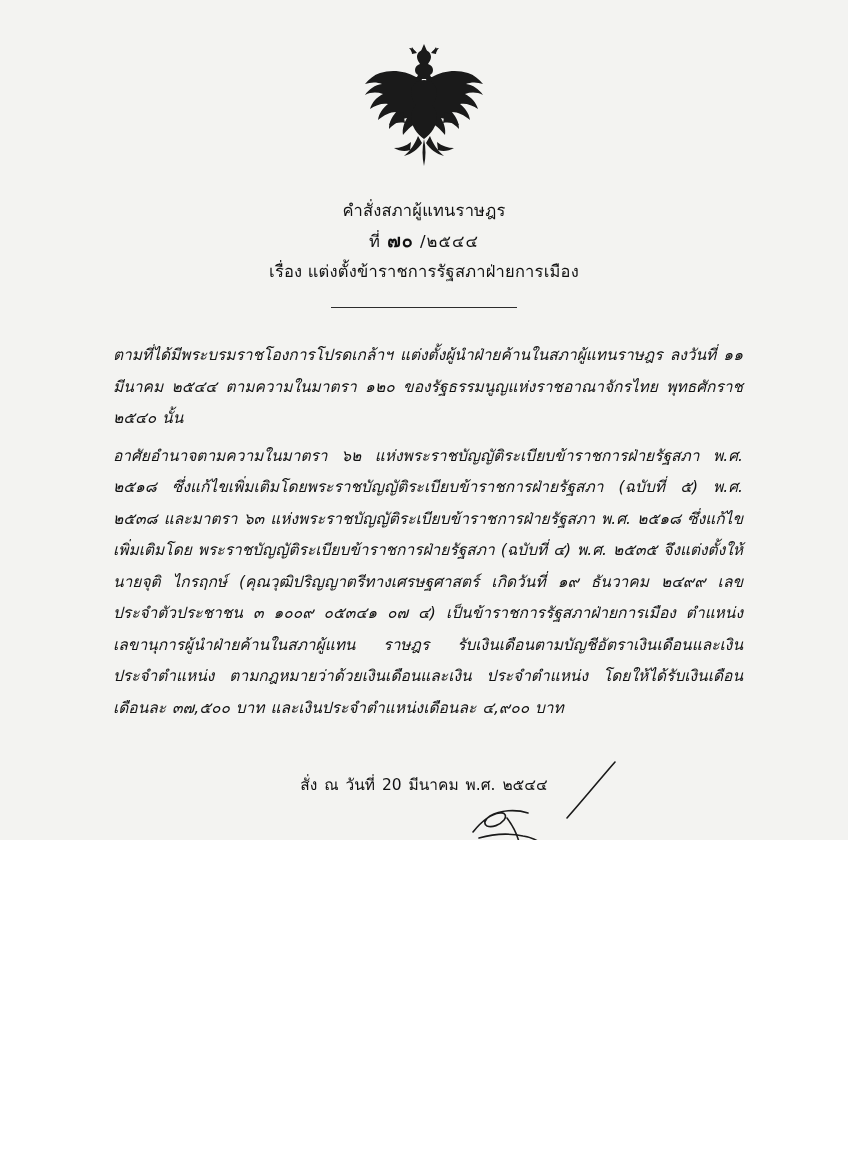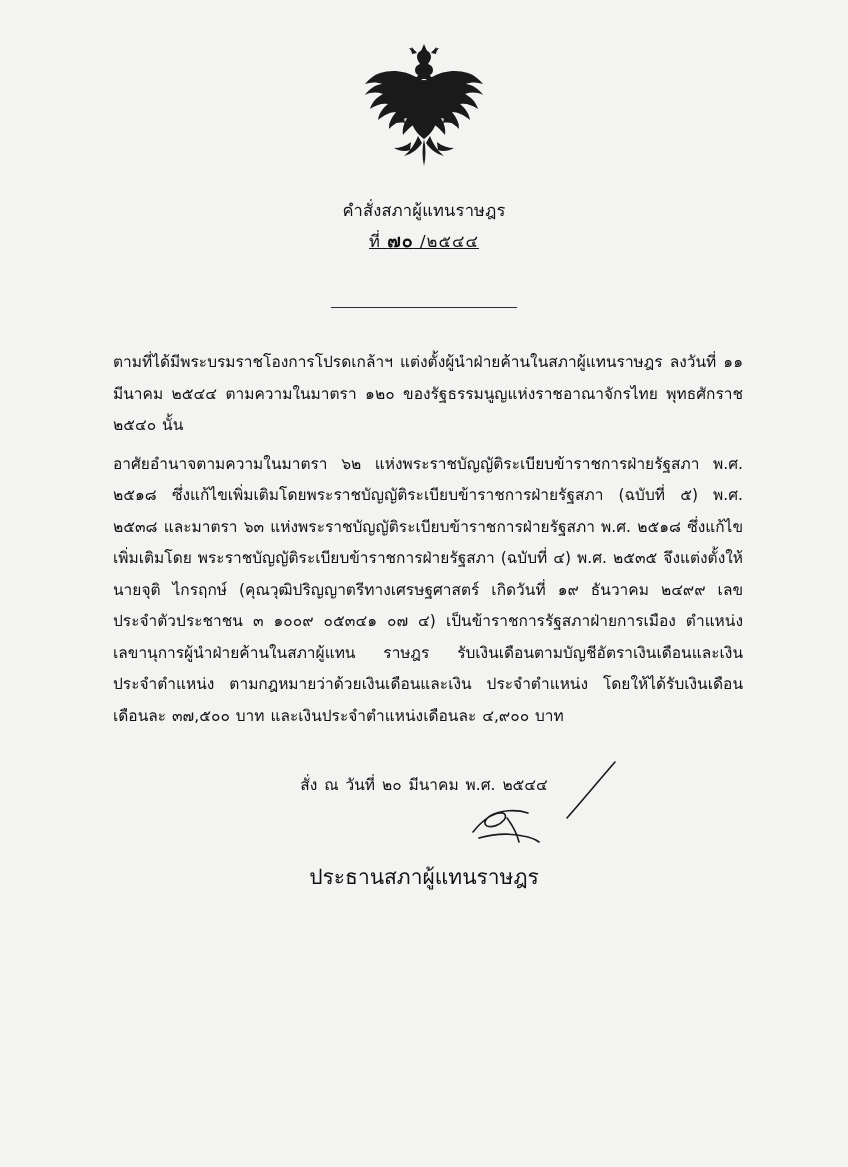--- a/index.html
+++ b/index.html
@@ -6,21 +6,21 @@
     margin: 0;
     padding: 0;
     background: #ffffff;
   }
   body {
     font-family: "DejaVu Sans", sans-serif;
   }
   .page {
     position: relative;
     width: 848px;
-    height: 1167px;
+    height: 840px;
     background: #737373;
     overflow: hidden;
   }
   .sheet {
     position: absolute;
     left: 0;
     top: 0;
     width: 848px;
     height: 1167px;
     background: #f3f3f1;
@@ -45,21 +45,20 @@
     text-align: center;
     color: #111;
   }
   .heading .line {
     font-size: 16.5px;
     line-height: 30px;
     letter-spacing: 0.2px;
   }
   .heading .line.order-no {
     letter-spacing: 1px;
-    text-decoration: underline;
   }
   .bold-num {
     font-weight: bold;
     font-size: 18px;
   }
   .rule {
     position: absolute;
     left: 331px;
     top: 307px;
     width: 186px;
@@ -71,22 +70,23 @@
     left: 113px;
     top: 340px;
     width: 630px;
     color: #111;
   }
   .para {
     font-size: 15.5px;
     line-height: 31.5px;
     text-align: justify;
     text-justify: inter-word;
-    margin: 7px 0 6px 0;
+    margin: 0 0 6px 0;
     word-spacing: 1px;
+    font-style: italic;
   }
   .para.indent {
     text-indent: 0;
   }
   .para-last {
     margin-top: 10px;
   }
   .sign-date {
     position: absolute;
     left: 0;
@@ -152,30 +152,34 @@
       </span>
     </div>
 
     <div class="heading">
       <div class="line">คำสั่งสภาผู้แทนราษฎร</div>
       <div class="line order-no">
         <span>ที่</span>
         <span class="bold-num">๗๐</span>
         <span>/๒๕๔๔</span>
       </div>
+      <div class="line">
+        <span>เรื่อง</span>
+        <span>แต่งตั้งข้าราชการรัฐสภาฝ่ายการเมือง</span>
+      </div>
     </div>
 
     <div class="rule"></div>
 
     <div class="body">
       <p class="para indent">ตามที่ได้มีพระบรมราชโองการโปรดเกล้าฯ  แต่งตั้งผู้นำฝ่ายค้านในสภาผู้แทนราษฎร ลงวันที่  ๑๑  มีนาคม  ๒๕๔๔  ตามความในมาตรา  ๑๒๐  ของรัฐธรรมนูญแห่งราชอาณาจักรไทย พุทธศักราช  ๒๕๔๐  นั้น</p>
       <p class="para indent">อาศัยอำนาจตามความในมาตรา ๖๒   แห่งพระราชบัญญัติระเบียบข้าราชการฝ่ายรัฐสภา พ.ศ. ๒๕๑๘  ซึ่งแก้ไขเพิ่มเติมโดยพระราชบัญญัติระเบียบข้าราชการฝ่ายรัฐสภา (ฉบับที่ ๕) พ.ศ. ๒๕๓๘ และมาตรา ๖๓  แห่งพระราชบัญญัติระเบียบข้าราชการฝ่ายรัฐสภา  พ.ศ. ๒๕๑๘   ซึ่งแก้ไขเพิ่มเติมโดย พระราชบัญญัติระเบียบข้าราชการฝ่ายรัฐสภา (ฉบับที่ ๔) พ.ศ. ๒๕๓๕ จึงแต่งตั้งให้  นายจุติ  ไกรฤกษ์ (คุณวุฒิปริญญาตรีทางเศรษฐศาสตร์   เกิดวันที่ ๑๙  ธันวาคม ๒๔๙๙  เลขประจำตัวประชาชน ๓ ๑๐๐๙ ๐๕๓๔๑ ๐๗ ๔)  เป็นข้าราชการรัฐสภาฝ่ายการเมือง   ตำแหน่งเลขานุการผู้นำฝ่ายค้านในสภาผู้แทน ราษฎร  รับเงินเดือนตามบัญชีอัตราเงินเดือนและเงินประจำตำแหน่ง  ตามกฎหมายว่าด้วยเงินเดือนและเงิน ประจำตำแหน่ง โดยให้ได้รับเงินเดือนเดือนละ ๓๗,๕๐๐ บาท  และเงินประจำตำแหน่งเดือนละ ๔,๙๐๐ บาท</p>
     </div>
 
-    <div class="sign-date">สั่ง  ณ  วันที่ ๒๐  มีนาคม  พ.ศ. ๒๕๔๔</div>
+    <div class="sign-date">สั่ง  ณ  วันที่ 20  มีนาคม  พ.ศ. ๒๕๔๔</div>
 
     <div class="signature-mark">
       <svg viewBox="0 0 190 100" width="190" height="100" aria-hidden="true">
         <g fill="none" stroke="#1a1a1a" stroke-width="1.6" stroke-linecap="round">
           <path d="M160 2C146 18 128 40 112 58"></path>
           <path d="M18 72c8-10 18-18 27-19 5-1 7 3 4 7-4 5-12 8-17 6-4-2-2-7 3-10 10-6 26-7 38-3"></path>
           <path d="M24 78c14-4 30-5 44-2 6 1 12 3 16 6"></path>
           <path d="M52 58c6 8 10 16 12 24"></path>
         </g>
       </svg>

